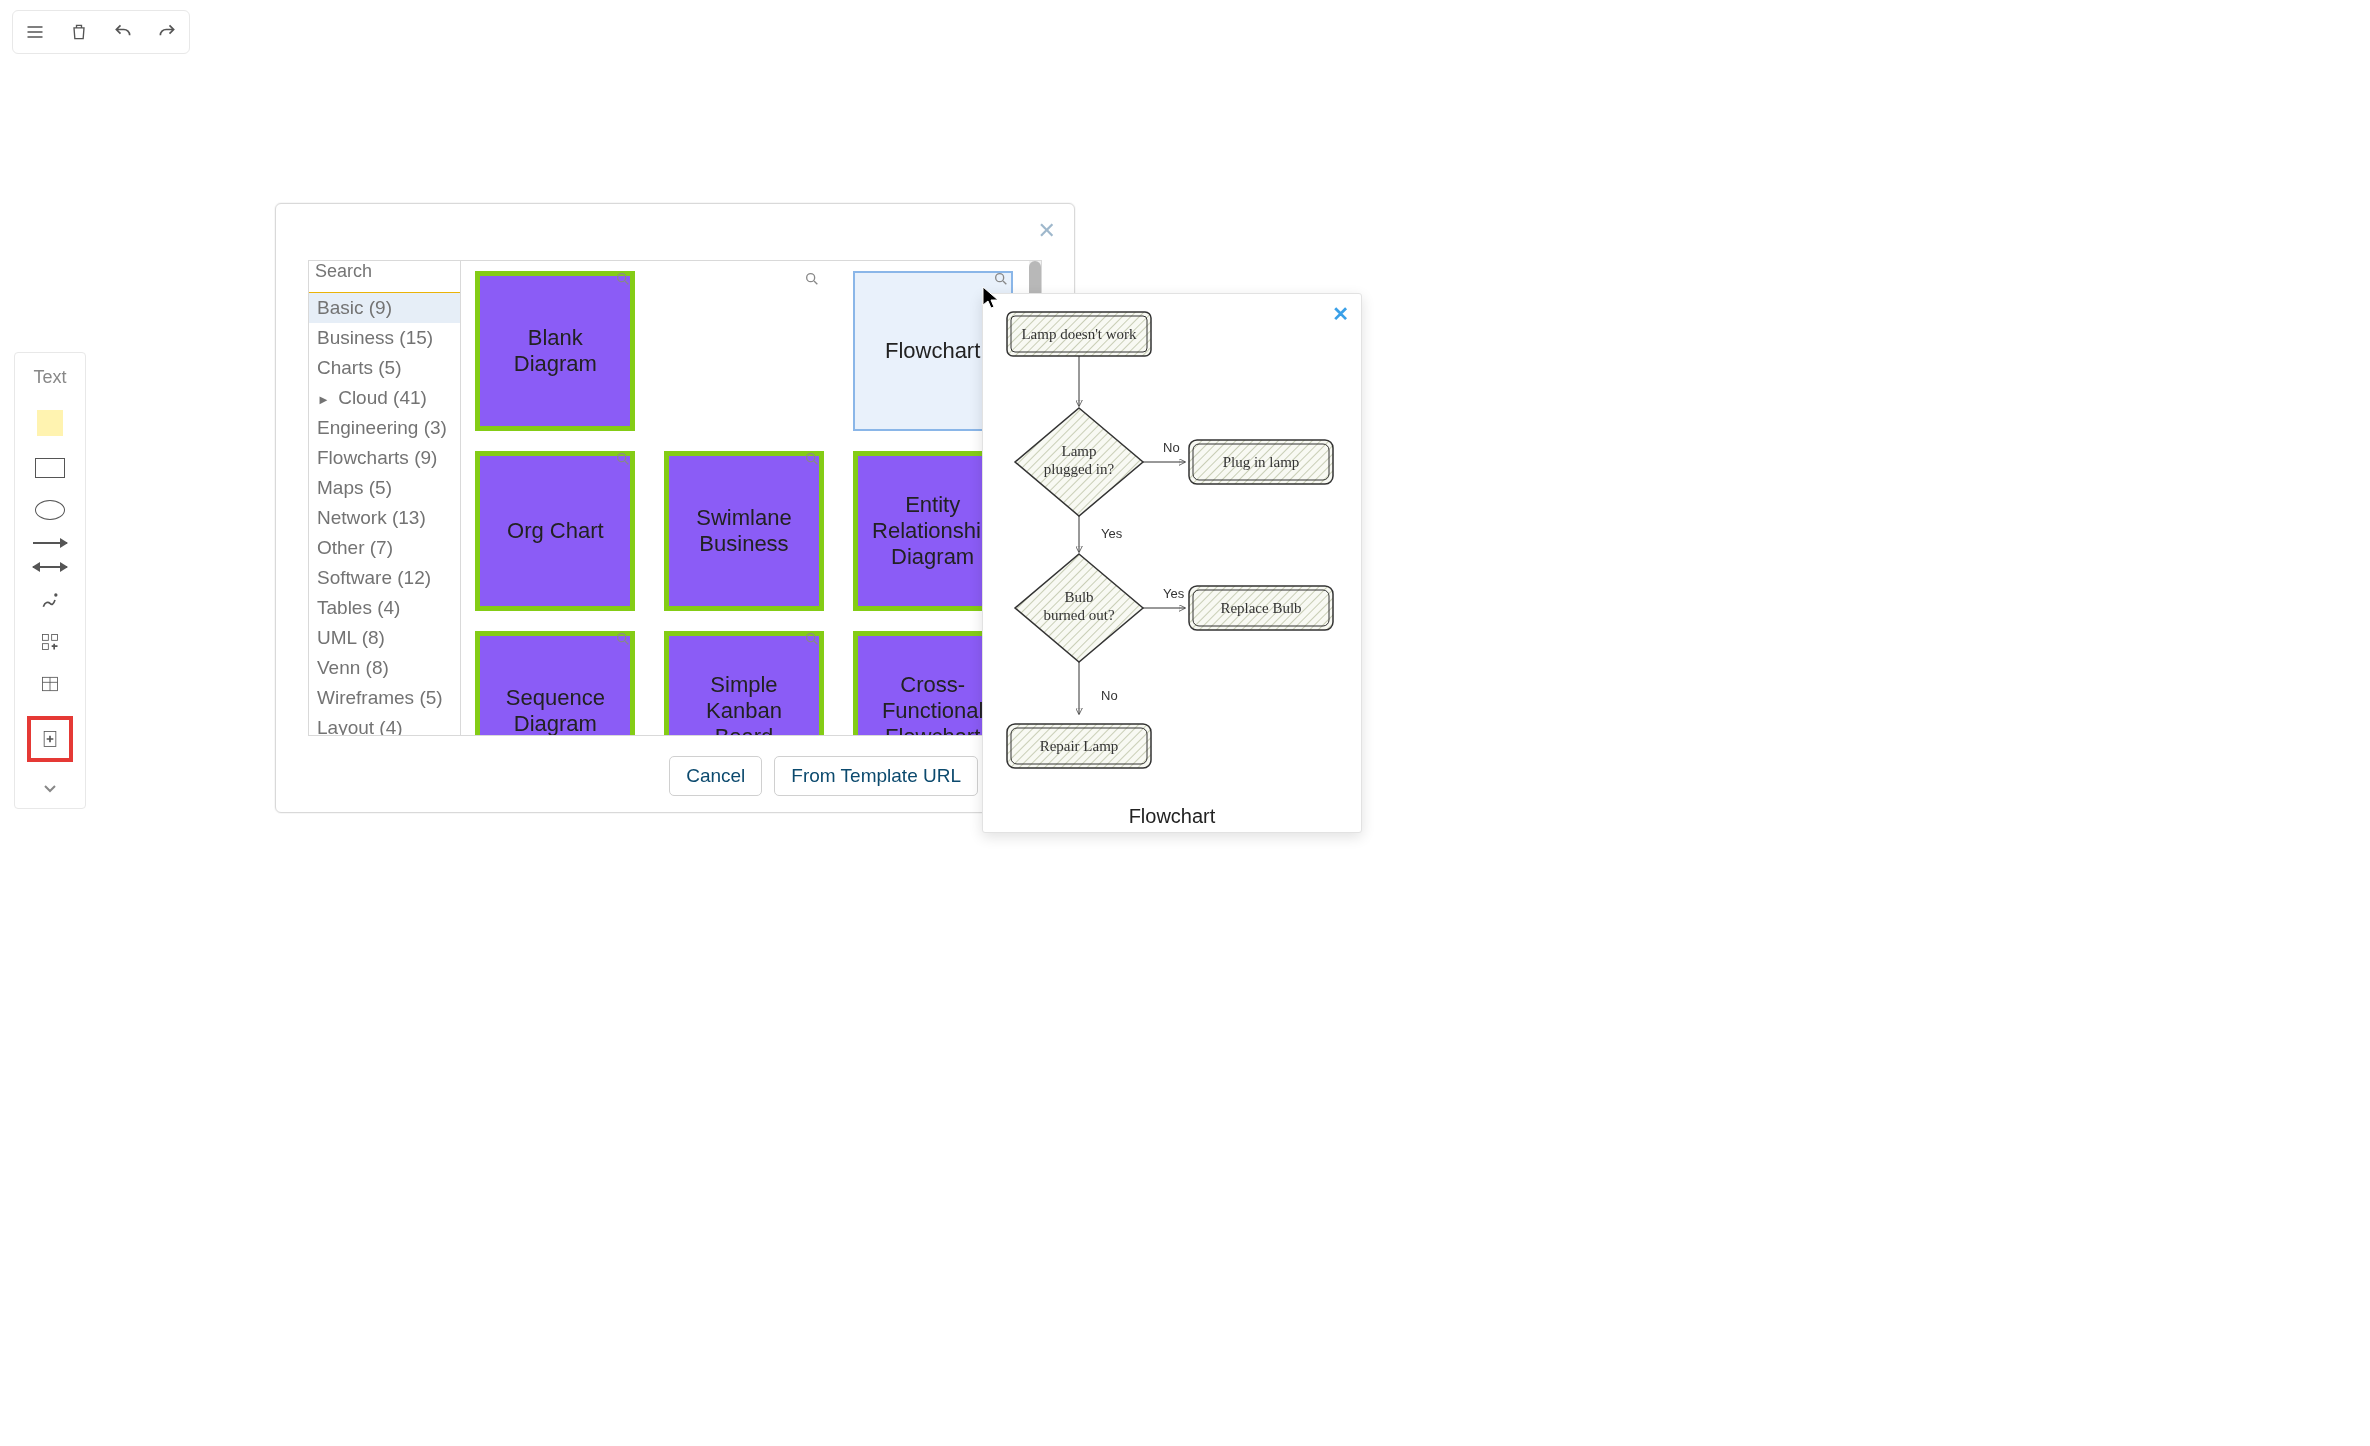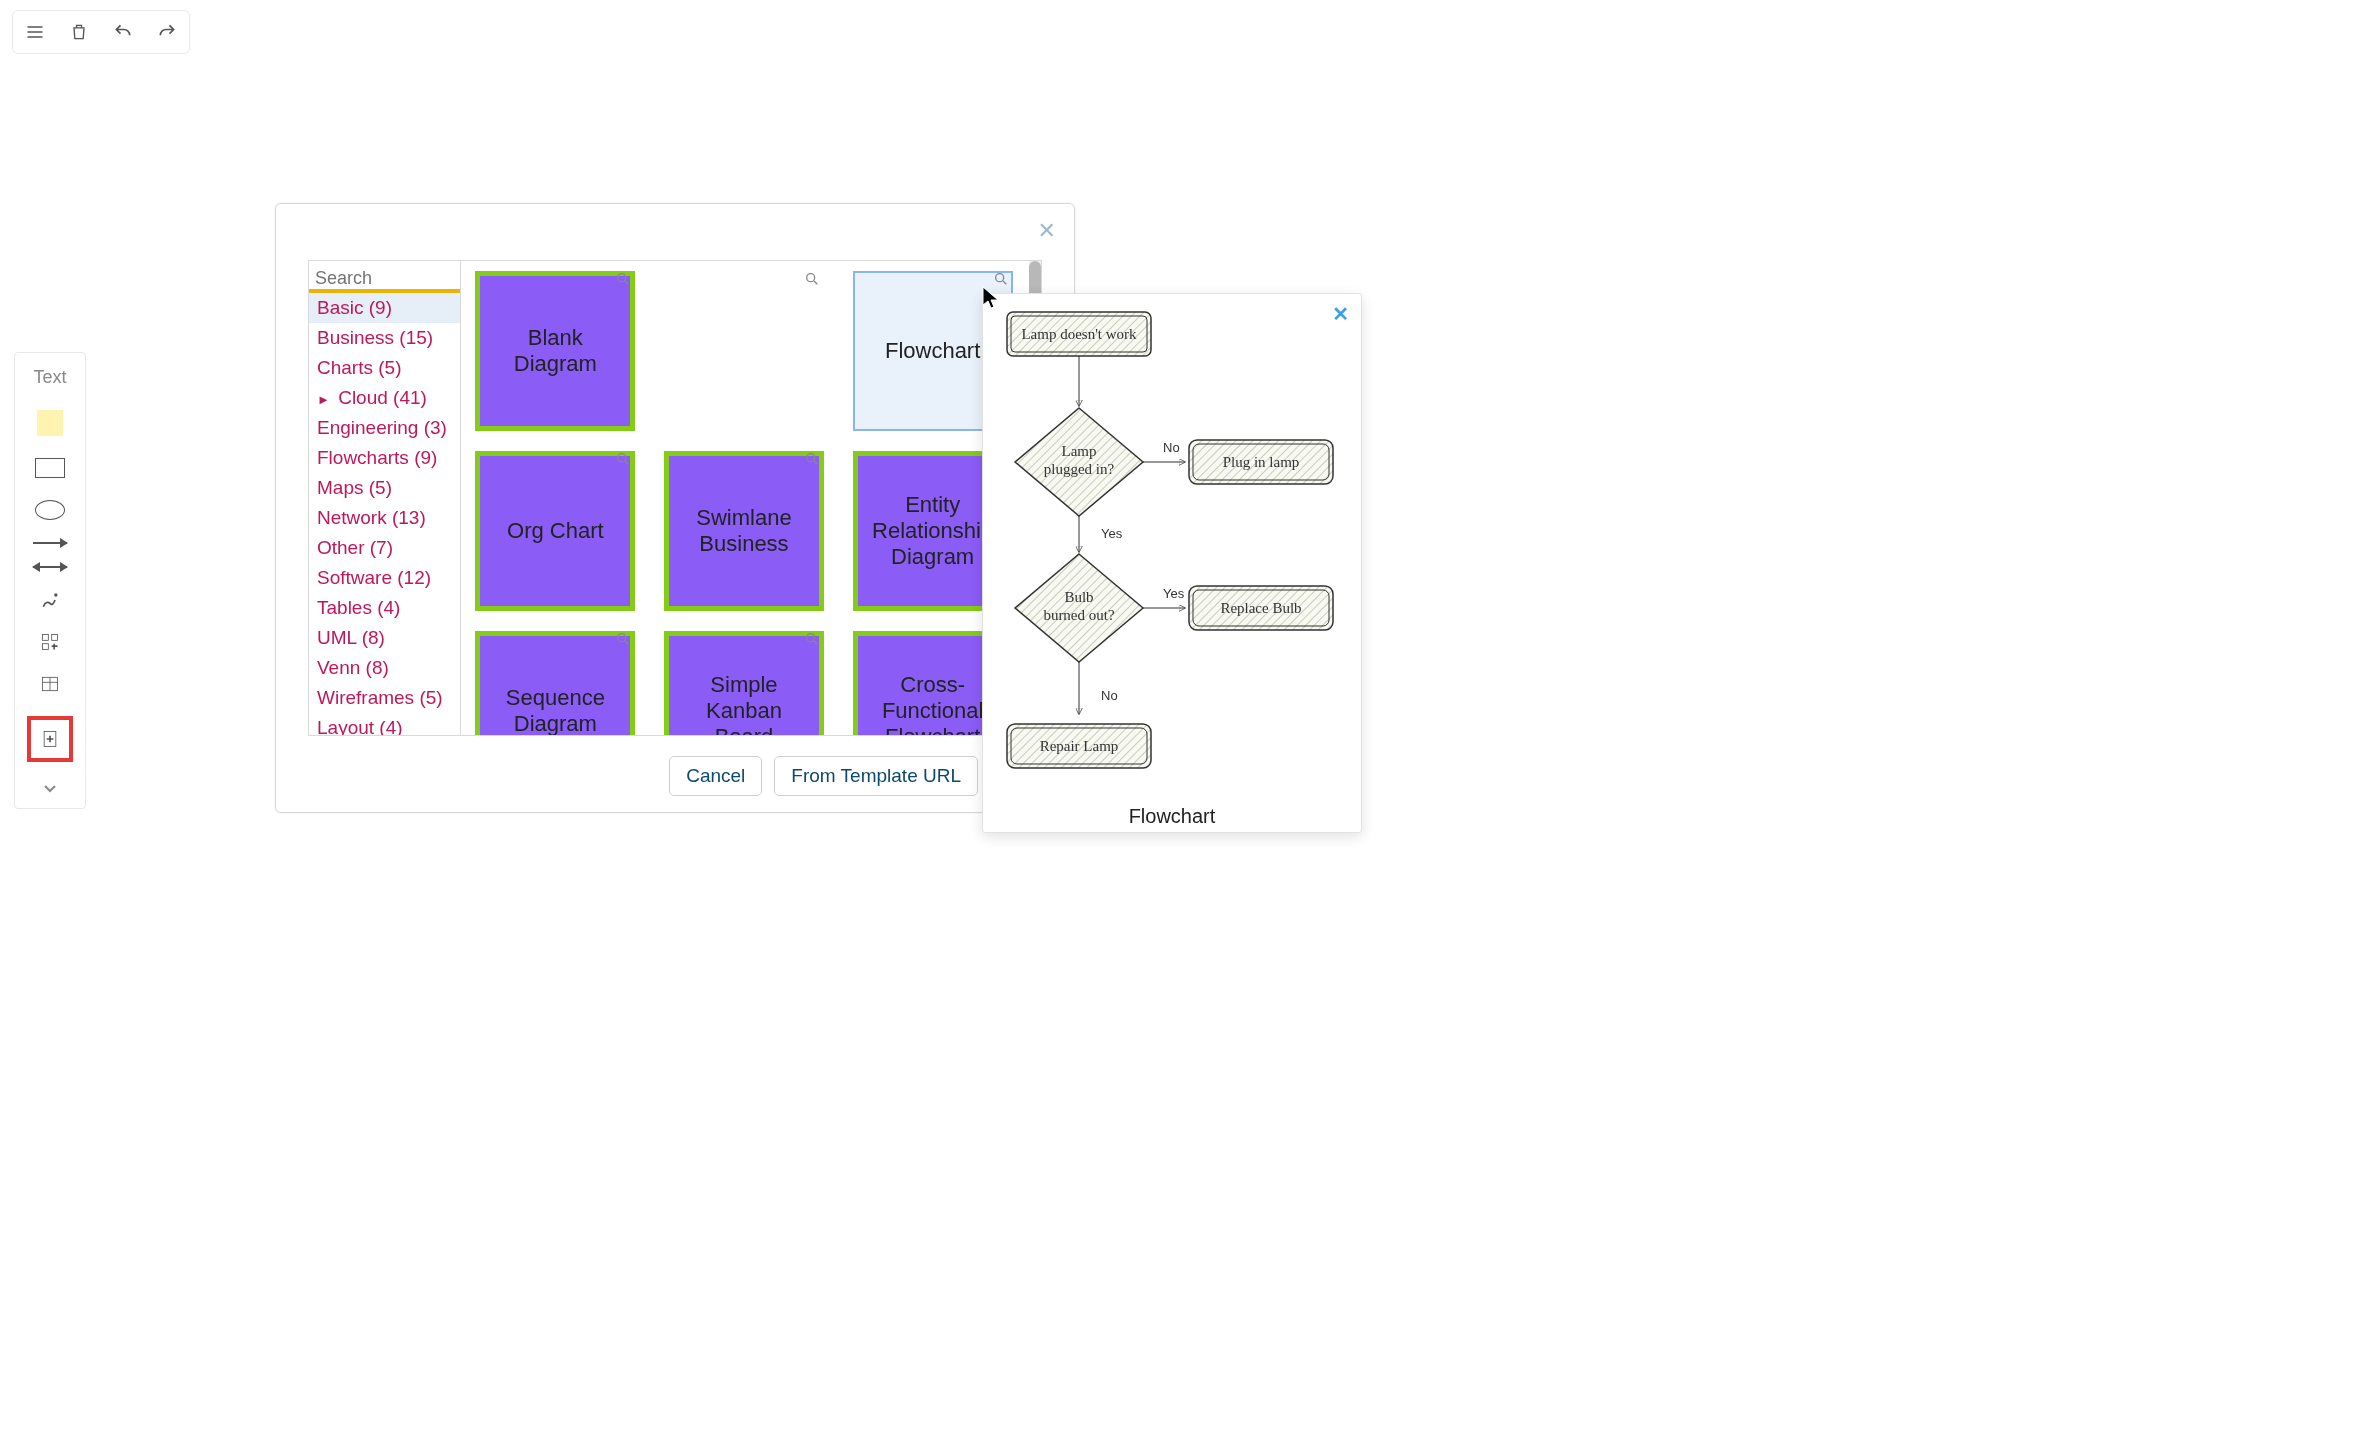--- a/index.html
+++ b/index.html
@@ -18,24 +18,24 @@
   .linearrow{width:34px;height:2px;background:#555;position:relative;}
   .linearrow.one:after{content:"";position:absolute;right:-1px;top:-4px;border-left:8px solid #555;border-top:5px solid transparent;border-bottom:5px solid transparent;}
   .linearrow.two:before{content:"";position:absolute;left:-1px;top:-4px;border-right:8px solid #555;border-top:5px solid transparent;border-bottom:5px solid transparent;}
   .linearrow.two:after{content:"";position:absolute;right:-1px;top:-4px;border-left:8px solid #555;border-top:5px solid transparent;border-bottom:5px solid transparent;}
   .highlight-red{border:4px solid #e53935;}
   
   .modal{position:absolute;left:275px;top:203px;width:800px;height:610px;border:1px solid #d9d9d9;border-radius:6px;background:#fff;box-shadow:0 0 0 1px rgba(0,0,0,0.03);}
   .modal-close{position:absolute;right:18px;top:14px;color:#9fb8cc;font-size:22px;cursor:pointer;}
   .modal-body{position:absolute;left:32px;top:56px;right:32px;bottom:76px;display:flex;border:1px solid #d9d9d9;}
   .cat-pane{width:152px;border-right:1px solid #d9d9d9;display:flex;flex-direction:column;overflow:hidden;}
-  .search-wrap{height:32px;border-bottom:4px solid #eab308;display:flex;align-items:flex-end;padding:0 6px;position:relative;}
+  .search-wrap{height:32px;border-bottom:1px solid #eab308;display:flex;align-items:flex-start;padding:0 6px;position:relative;}
   .search-wrap input{flex:1;border:none;font-size:18px;color:#555;outline:none;background:transparent;}
   .cat-list{flex:1;overflow:hidden;}
-  .cat-item{padding:4px 8px;font-size:19px;color:#be185d;white-space:nowrap;}
+  .cat-item{padding:4px 8px;font-size:19px;color:#737373;white-space:nowrap;}
   .cat-item.sel{background:#e6eef7;}
   .cat-item .tri{font-size:13px;margin-right:3px;}
   .tpl-pane{flex:1;position:relative;overflow:hidden;}
   .tpl-grid{position:absolute;top:0;left:0;right:14px;bottom:0;overflow:hidden;display:grid;grid-template-columns:repeat(3,180px);grid-auto-rows:180px;gap:0;justify-content:space-around;}
   .tpl-scroll{position:absolute;right:0;top:0;width:12px;height:100%;background:#f1f1f1;}
   .tpl-thumb-scroll{position:absolute;right:0;top:0;width:12px;height:40px;background:#b8b8b8;border-radius:6px;}
   .tpl-card{position:relative;display:flex;align-items:center;justify-content:center;}
   .tpl-thumb{width:160px;height:160px;border:5px solid #84cc16;background:#8b5cf6;display:flex;align-items:center;justify-content:center;text-align:center;font-size:22px;color:#222;padding:8px;}
   .tpl-card.sel .tpl-thumb{border:2px solid #8ab6e8;background:#e9f1fb;}
   .tpl-mag{position:absolute;right:14px;top:10px;color:#888;}

